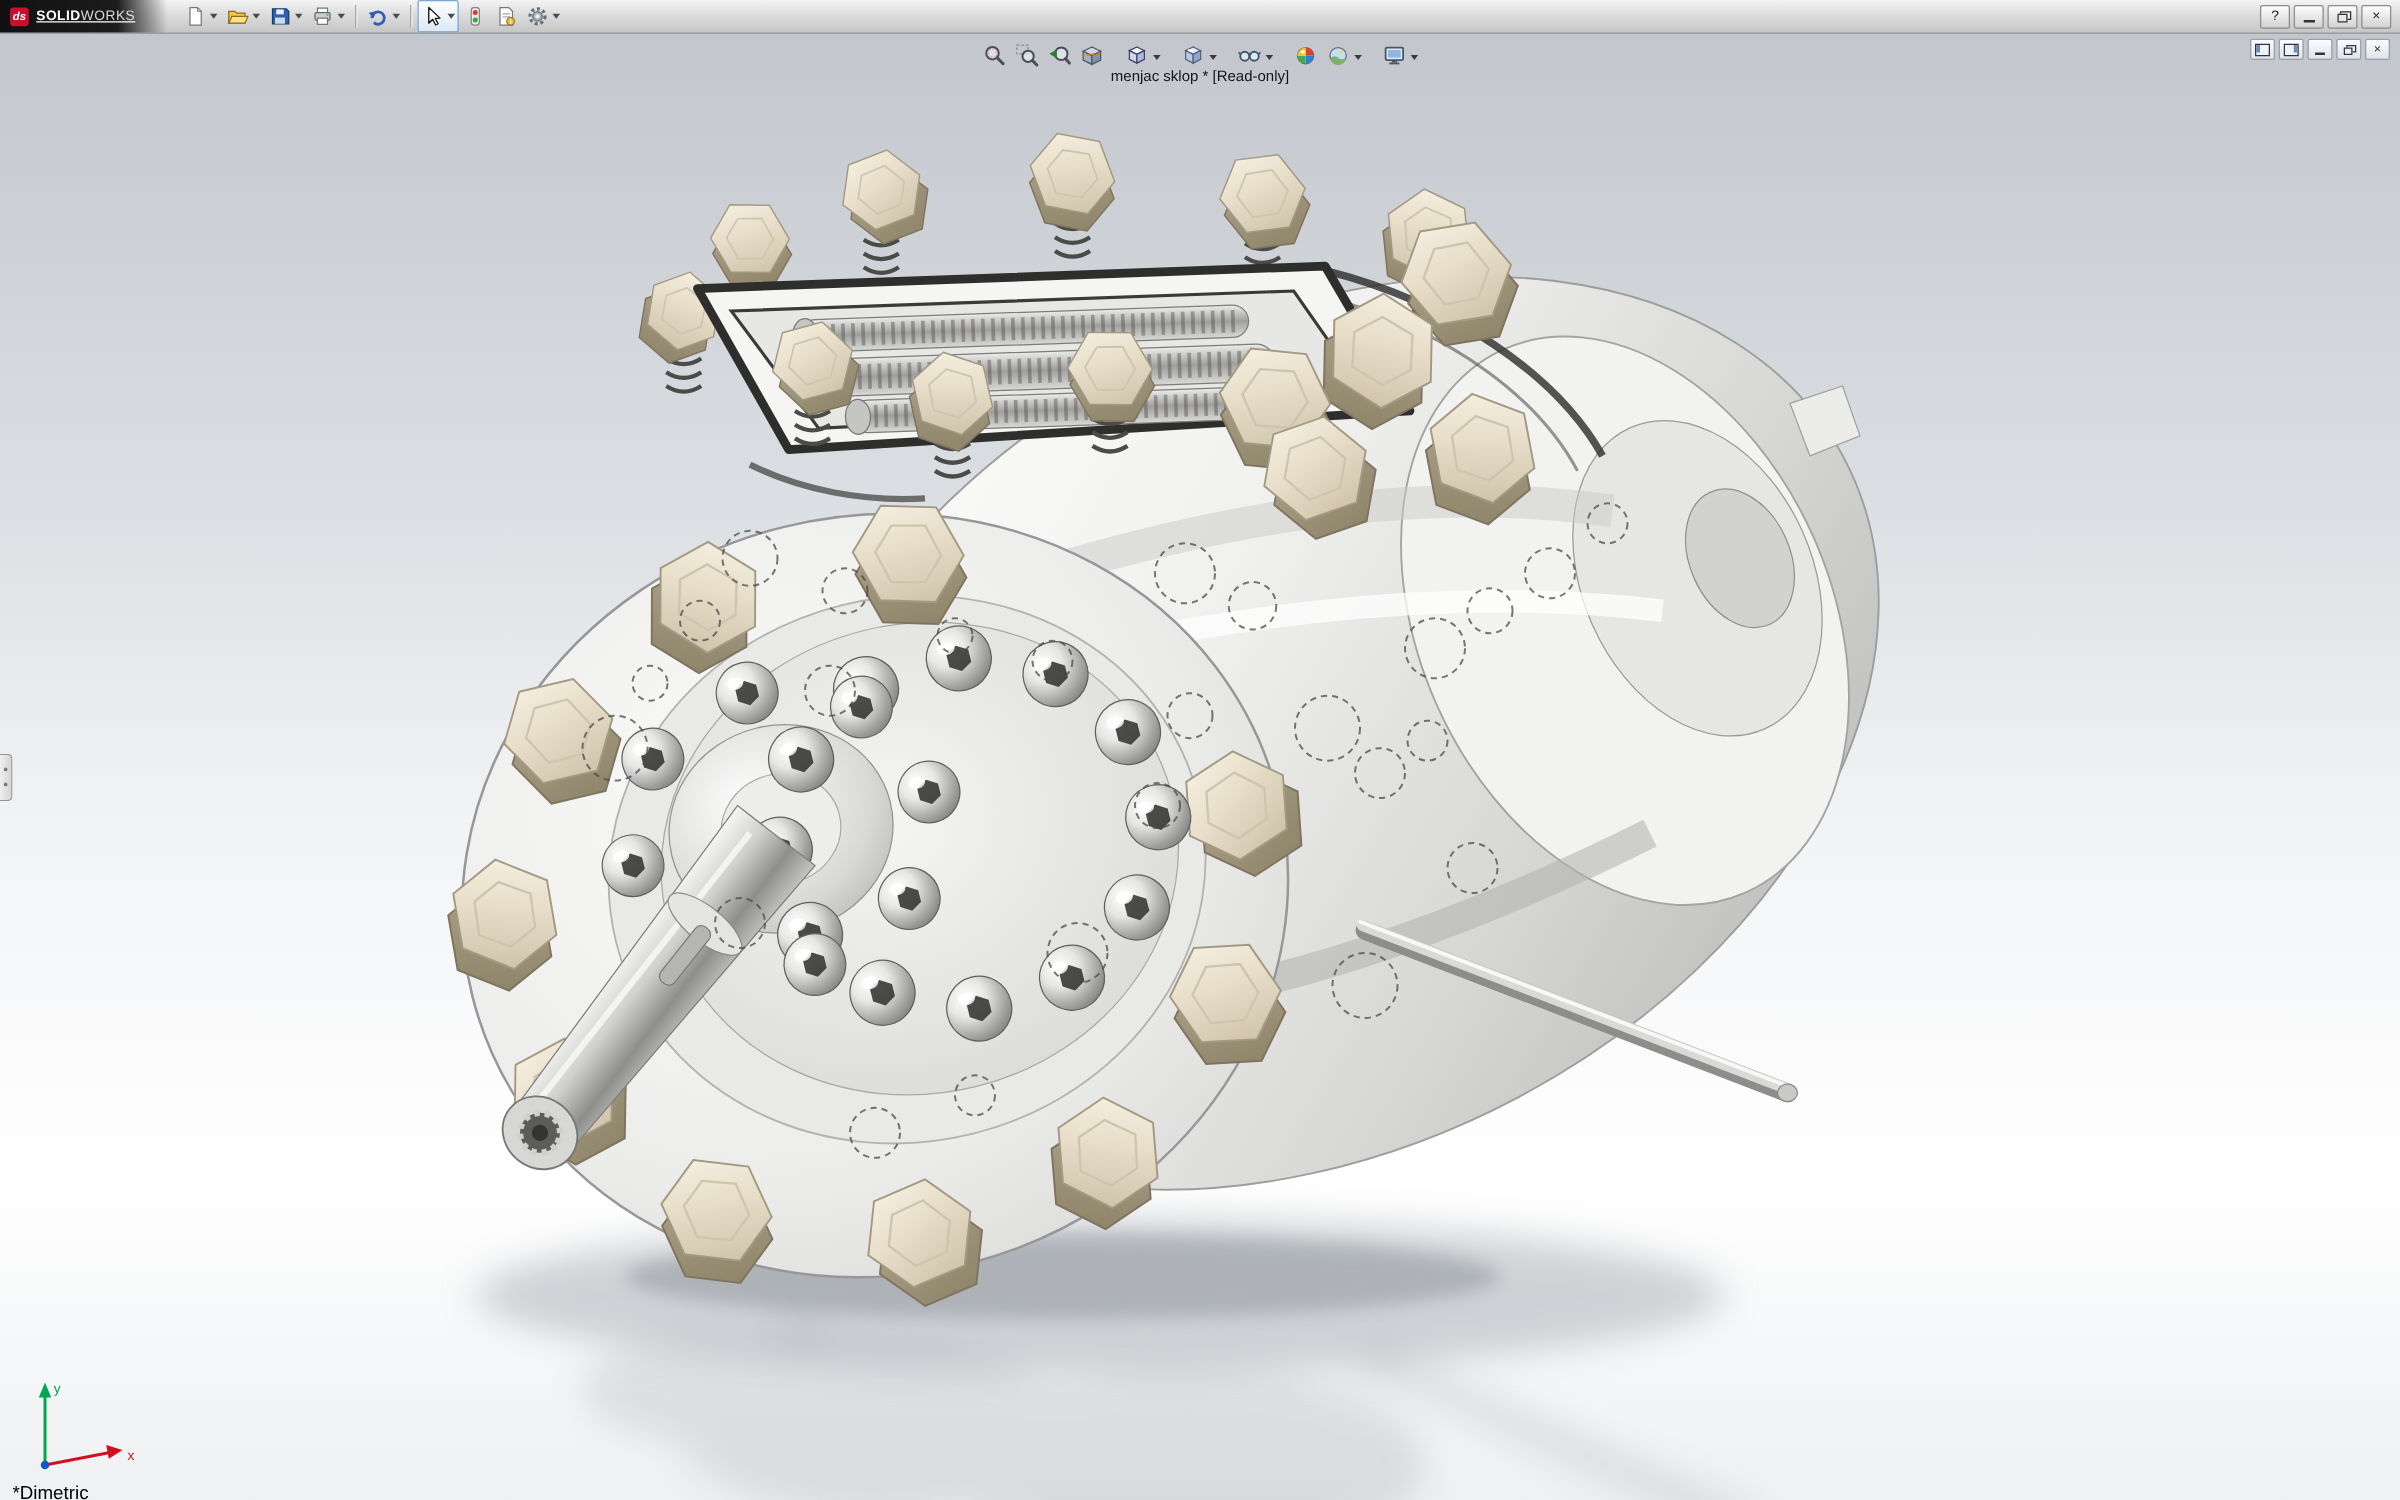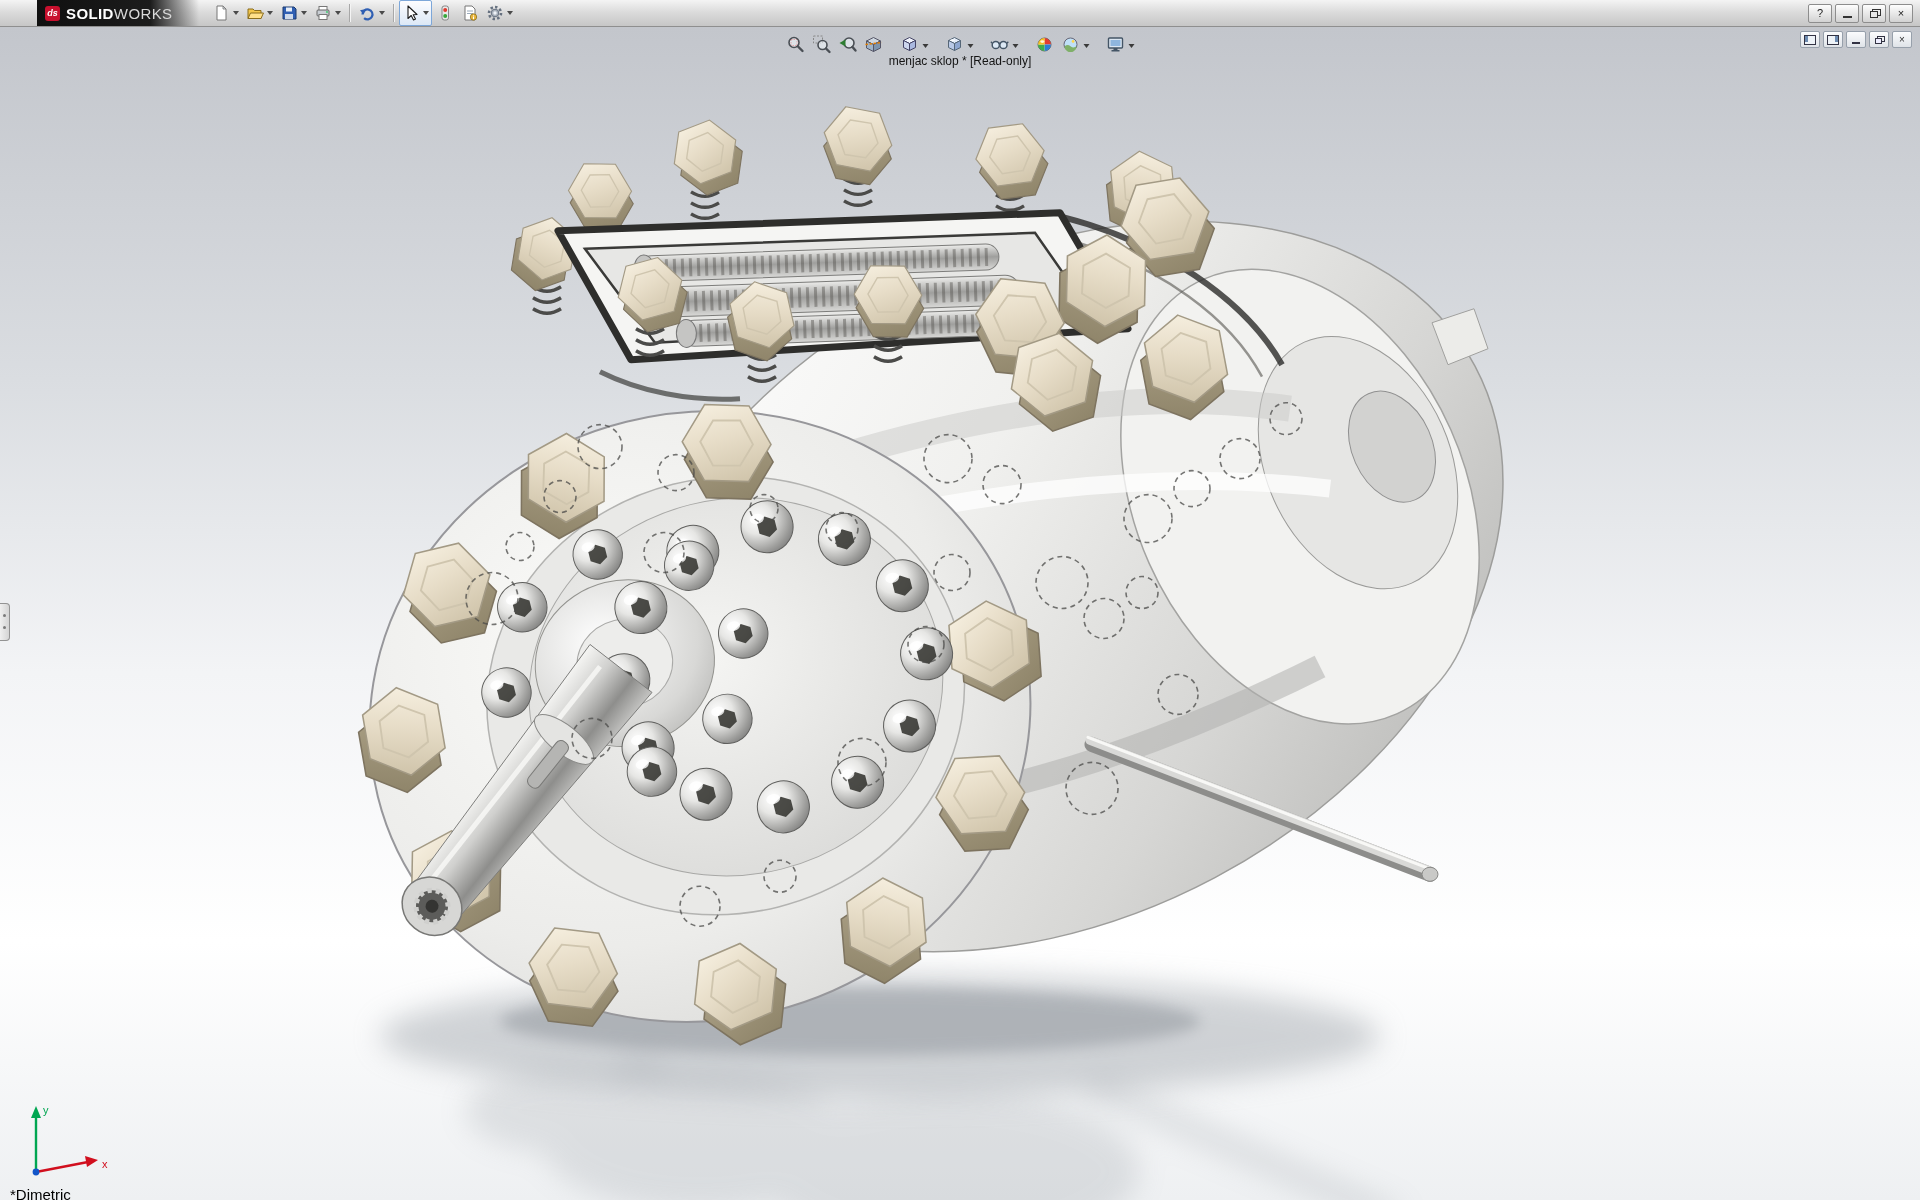--- a/index.html
+++ b/index.html
@@ -15,28 +15,27 @@
   .titlebar{
     position:absolute;top:0;left:0;right:0;height:26px;
     background:linear-gradient(#f4f4f4,#dcdcdc 45%,#c6c6c6);
     border-bottom:1px solid #8f8f8f;
     display:flex;align-items:center;z-index:50;
   }
   .brand{
     height:100%;display:flex;align-items:center;gap:6px;
     padding:0 26px 0 8px;
     background:linear-gradient(90deg,#101010 0%,#1c1c1c 70%,rgba(90,90,90,0));
-    margin-left:37px;
   }
   .ds-mark{
     width:15px;height:15px;border-radius:3px;background:#c8102e;
     color:#fff;font-size:9px;font-weight:bold;font-style:italic;
     display:flex;align-items:center;justify-content:center;line-height:1;
   }
-  .brand-text{font-size:15px;letter-spacing:.4px;color:#fff;white-space:nowrap;}
+  .brand-text{font-size:11px;letter-spacing:.4px;color:#fff;white-space:nowrap;text-decoration:underline;}
   .brand-text .b1{font-weight:700;color:#ffffff;}
   .brand-text .b2{font-weight:400;color:#d9d9d9;}
 
   .toolbar{display:flex;align-items:center;margin-left:10px;gap:1px;}
   .tb-btn{
     height:22px;padding:1px 2px;display:flex;align-items:center;
     border:1px solid transparent;border-radius:2px;
   }
   .tb-btn.active{
     background:linear-gradient(#fdfdff,#dce8f6);

